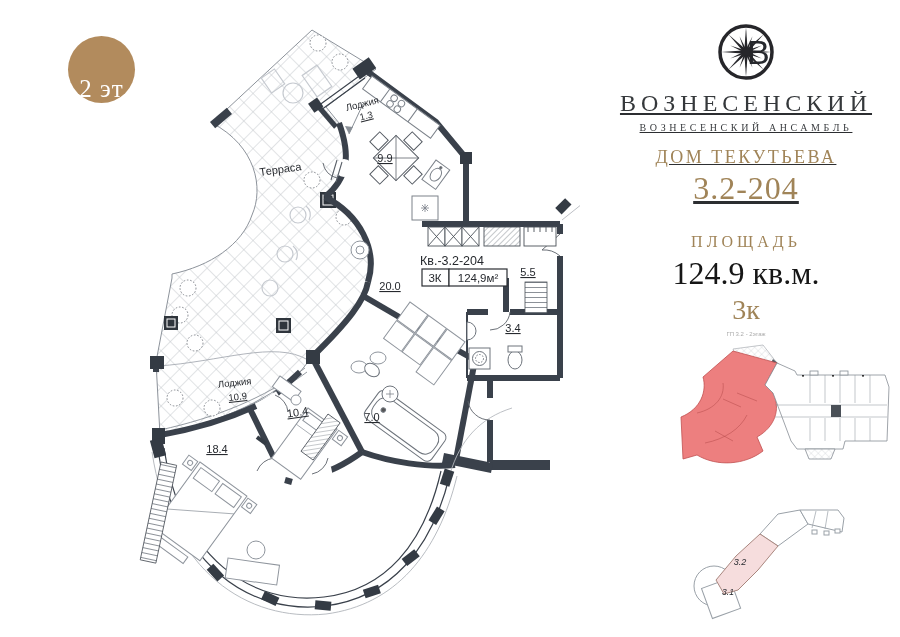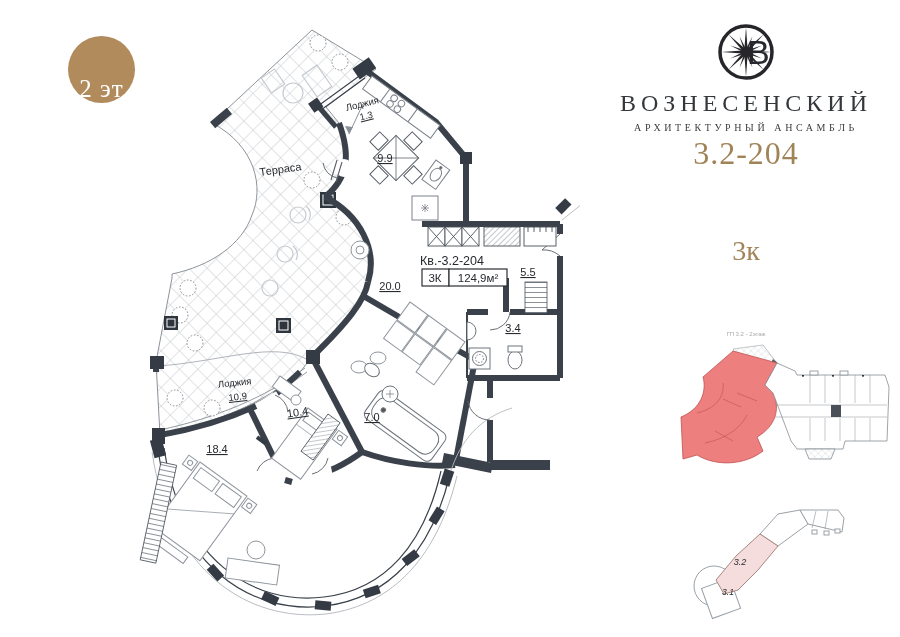--- a/index.html
+++ b/index.html
@@ -4,21 +4,21 @@
 <style>
   html,body{margin:0;padding:0;background:#ffffff;}
   body{width:900px;height:637px;position:relative;overflow:hidden;
        font-family:"Liberation Serif",serif;-webkit-font-smoothing:antialiased;}
   .abs{position:absolute;}
   
   .badge{left:68px;top:36px;width:67px;height:67px;border-radius:50%;
          background:var(--badge,#b28b5d);color:#fff;display:flex;align-items:flex-end;justify-content:center;
          font-size:25px;letter-spacing:1px;}
   
-  .rightcol{left:598px;top:22px;width:296px;text-align:center;color:#2c2e31;}
+  .rightcol{left:598px;top:22px;width:296px;text-align:center;color:#2c2e31;text-decoration:underline;}
   .brand-name{font-size:24px;letter-spacing:5px;margin-top:4px;color:#35383b;}
   .brand-tagline{font-size:10px;letter-spacing:3.6px;margin-top:5px;color:#3a3d40;}
   .brand-building{font-size:18px;letter-spacing:2.5px;margin-top:14px;color:var(--gold,#a08458);}
   .brand-unit{font-size:32px;letter-spacing:1px;margin-top:2px;color:var(--gold,#a08458);}
   .areacol{left:598px;top:233px;width:296px;text-align:center;}
   .area-title{font-size:16px;letter-spacing:4px;color:var(--gold,#a08458);}
   .area-value{font-size:32px;margin-top:4px;color:#161616;}
   .area-rooms{font-size:28px;margin-top:2px;color:var(--gold,#a08458);}
   .plate-caption{left:646px;top:331px;width:200px;text-align:center;font-size:6px;color:#ababab;
                  font-family:"Liberation Sans",sans-serif;}
@@ -370,25 +370,28 @@
       <g transform="rotate(292.5 30 30)">
           <polygon points="30,13 31.3,30 28.7,30"></polygon>
         </g>
       <g transform="rotate(337.5 30 30)">
           <polygon points="30,13 31.3,30 28.7,30"></polygon>
         </g>
       <circle cx="30" cy="30" r="4"></circle>
     </g>
   </svg>
   <div class="brand-name">ВОЗНЕСЕНСКИЙ</div>
-  <div class="brand-tagline">АРХИТЕКТУРНЫЙ АНСАМБЛЬ</div>
+  <div class="brand-tagline">ВОЗНЕСЕНСКИЙ АНСАМБЛЬ</div>
+  <div class="brand-building">ДОМ ТЕКУТЬЕВА</div>
   <div class="brand-unit">3.2-204</div>
 </div>
 
 <div class="abs areacol">
+  <div class="area-title">ПЛОЩАДЬ</div>
+  <div class="area-value">124.9 кв.м.</div>
   <div class="area-rooms">3к</div>
 </div>
 
 <div class="abs plate-caption">ГП 3.2 - 2этаж</div>
 
 <div class="abs" style="left:645px;top:343px;width:250px;height:130px;">
 <svg width="250" height="130" viewBox="0 0 250 130">
   <defs>
     <pattern id="mh" width="5" height="5" patternUnits="userSpaceOnUse" patternTransform="rotate(45)">
       <rect width="5" height="5" fill="#fff"></rect>

